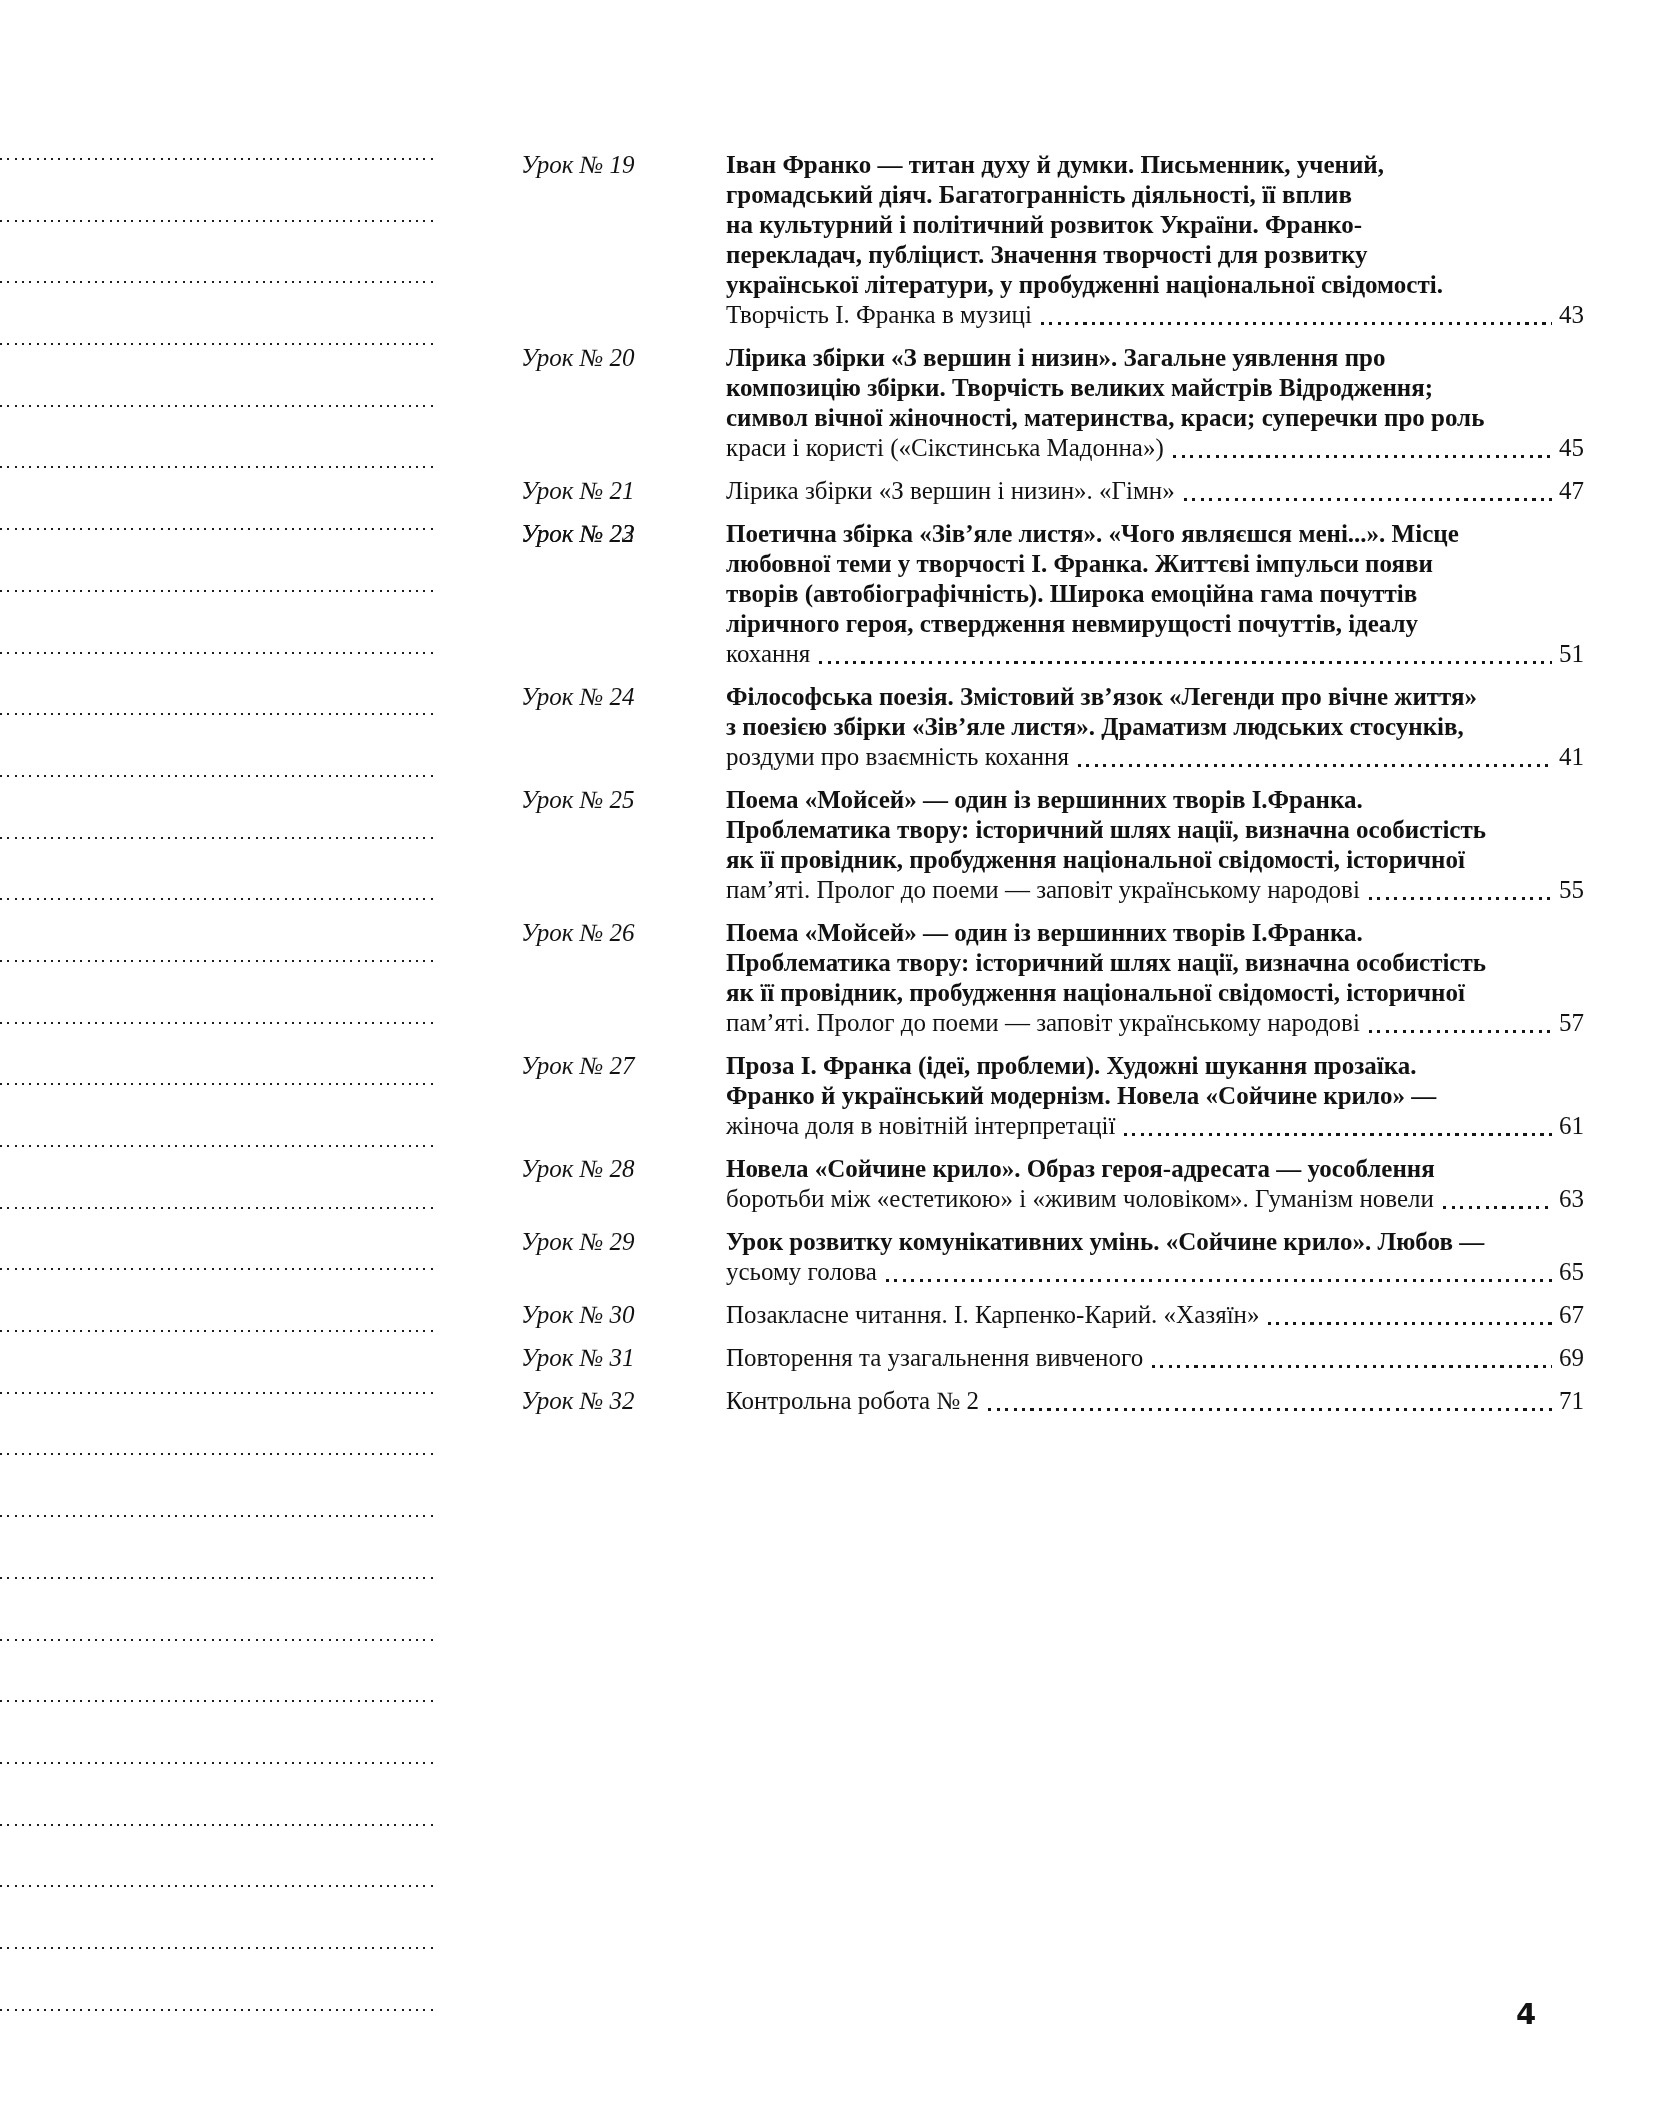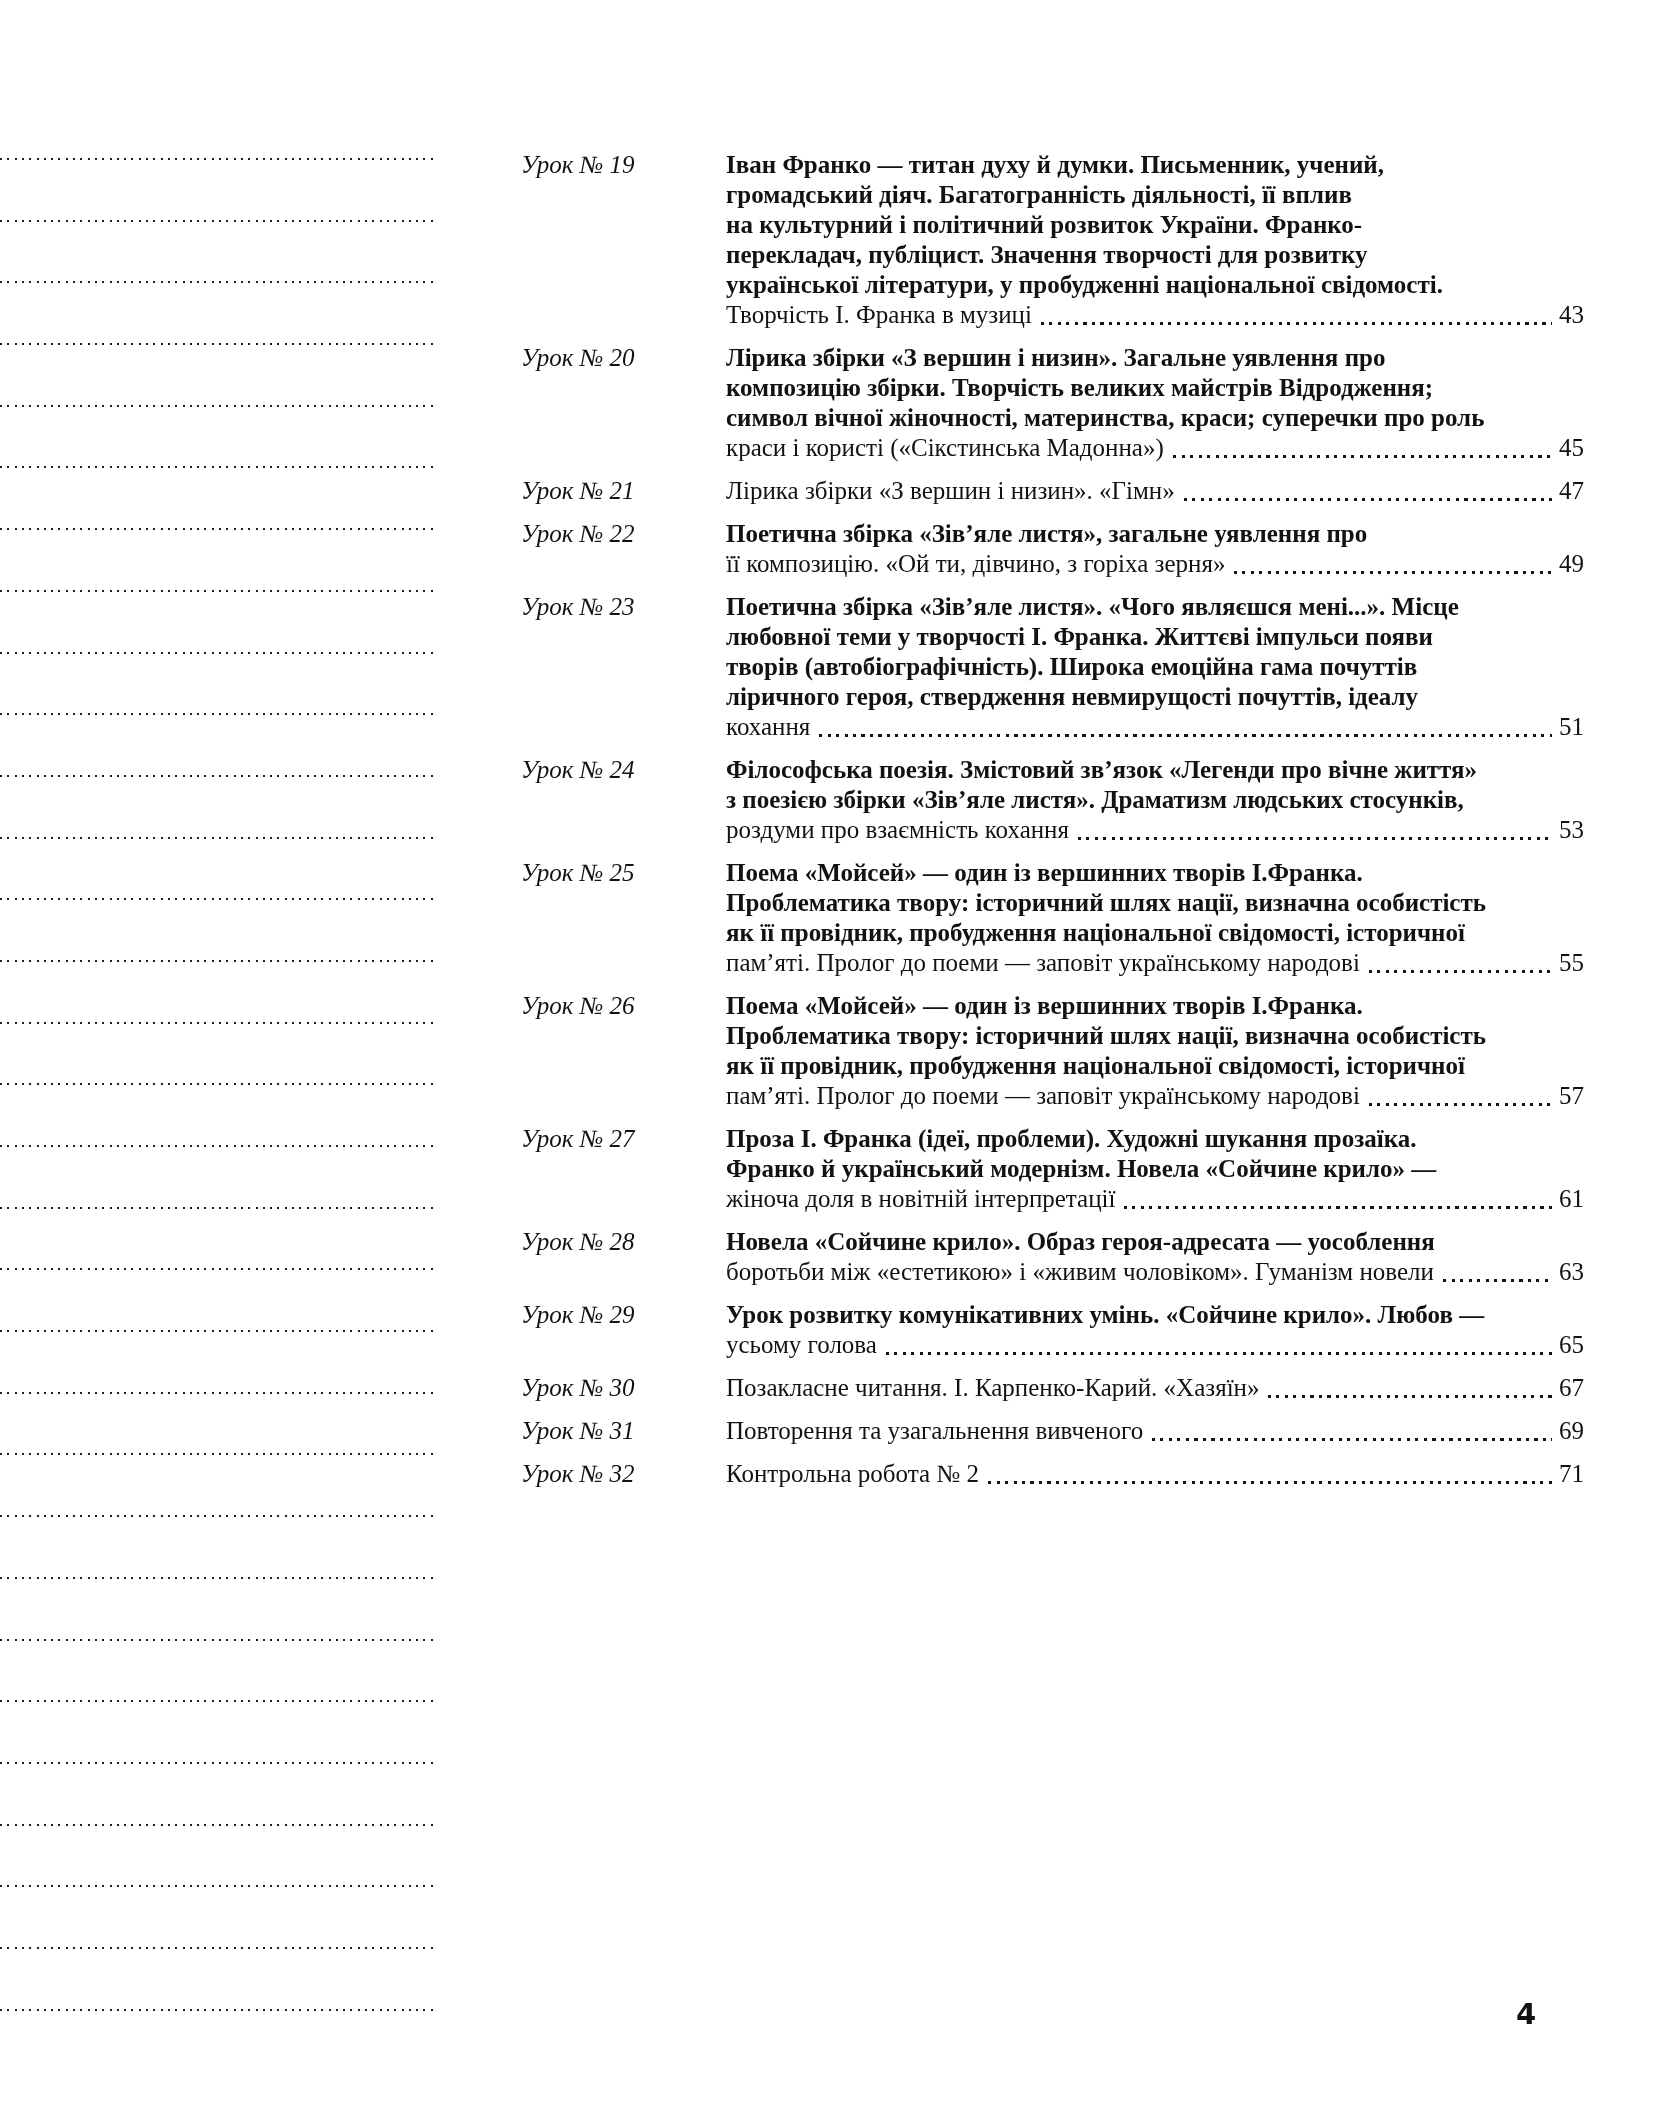--- a/index.html
+++ b/index.html
@@ -163,28 +163,20 @@
       <div class="desc-last">
         <span class="last-text">Лірика збірки «З вершин і низин». «Гімн»</span>
         <span class="dotted-leader"></span>
         <span class="page-ref">47</span>
       </div>
     </div>
   </div>
 
   <div class="toc-entry">
     <div class="lesson-label">Урок № 22</div>
-    <div class="lesson-description">
-      <div class="desc-body">Поетична збірка «Зів’яле листя», загальне уявлення про</div>
-      <div class="desc-last">
-        <span class="last-text">її композицію. «Ой ти, дівчино, з горіха зерня»</span>
-        <span class="dotted-leader"></span>
-        <span class="page-ref">49</span>
-      </div>
-    </div>
   </div>
 
   <div class="toc-entry">
     <div class="lesson-label">Урок № 23</div>
     <div class="lesson-description">
       <div class="desc-body">Поетична збірка «Зів’яле листя». «Чого являєшся мені...». Місце
 любовної теми у творчості І. Франка. Життєві імпульси появи
 творів (автобіографічність). Широка емоційна гама почуттів
 ліричного героя, ствердження невмирущості почуттів, ідеалу</div>
       <div class="desc-last">
@@ -196,21 +188,21 @@
   </div>
 
   <div class="toc-entry">
     <div class="lesson-label">Урок № 24</div>
     <div class="lesson-description">
       <div class="desc-body">Філософська поезія. Змістовий зв’язок «Легенди про вічне життя»
 з поезією збірки «Зів’яле листя». Драматизм людських стосунків,</div>
       <div class="desc-last">
         <span class="last-text">роздуми про взаємність кохання</span>
         <span class="dotted-leader"></span>
-        <span class="page-ref">53</span>
+        <span class="page-ref">41</span>
       </div>
     </div>
   </div>
 
   <div class="toc-entry">
     <div class="lesson-label">Урок № 25</div>
     <div class="lesson-description">
       <div class="desc-body">Поема «Мойсей» — один із вершинних творів І.Франка.
 Проблематика твору: історичний шлях нації, визначна особистість
 як її провідник, пробудження національної свідомості, історичної</div>

